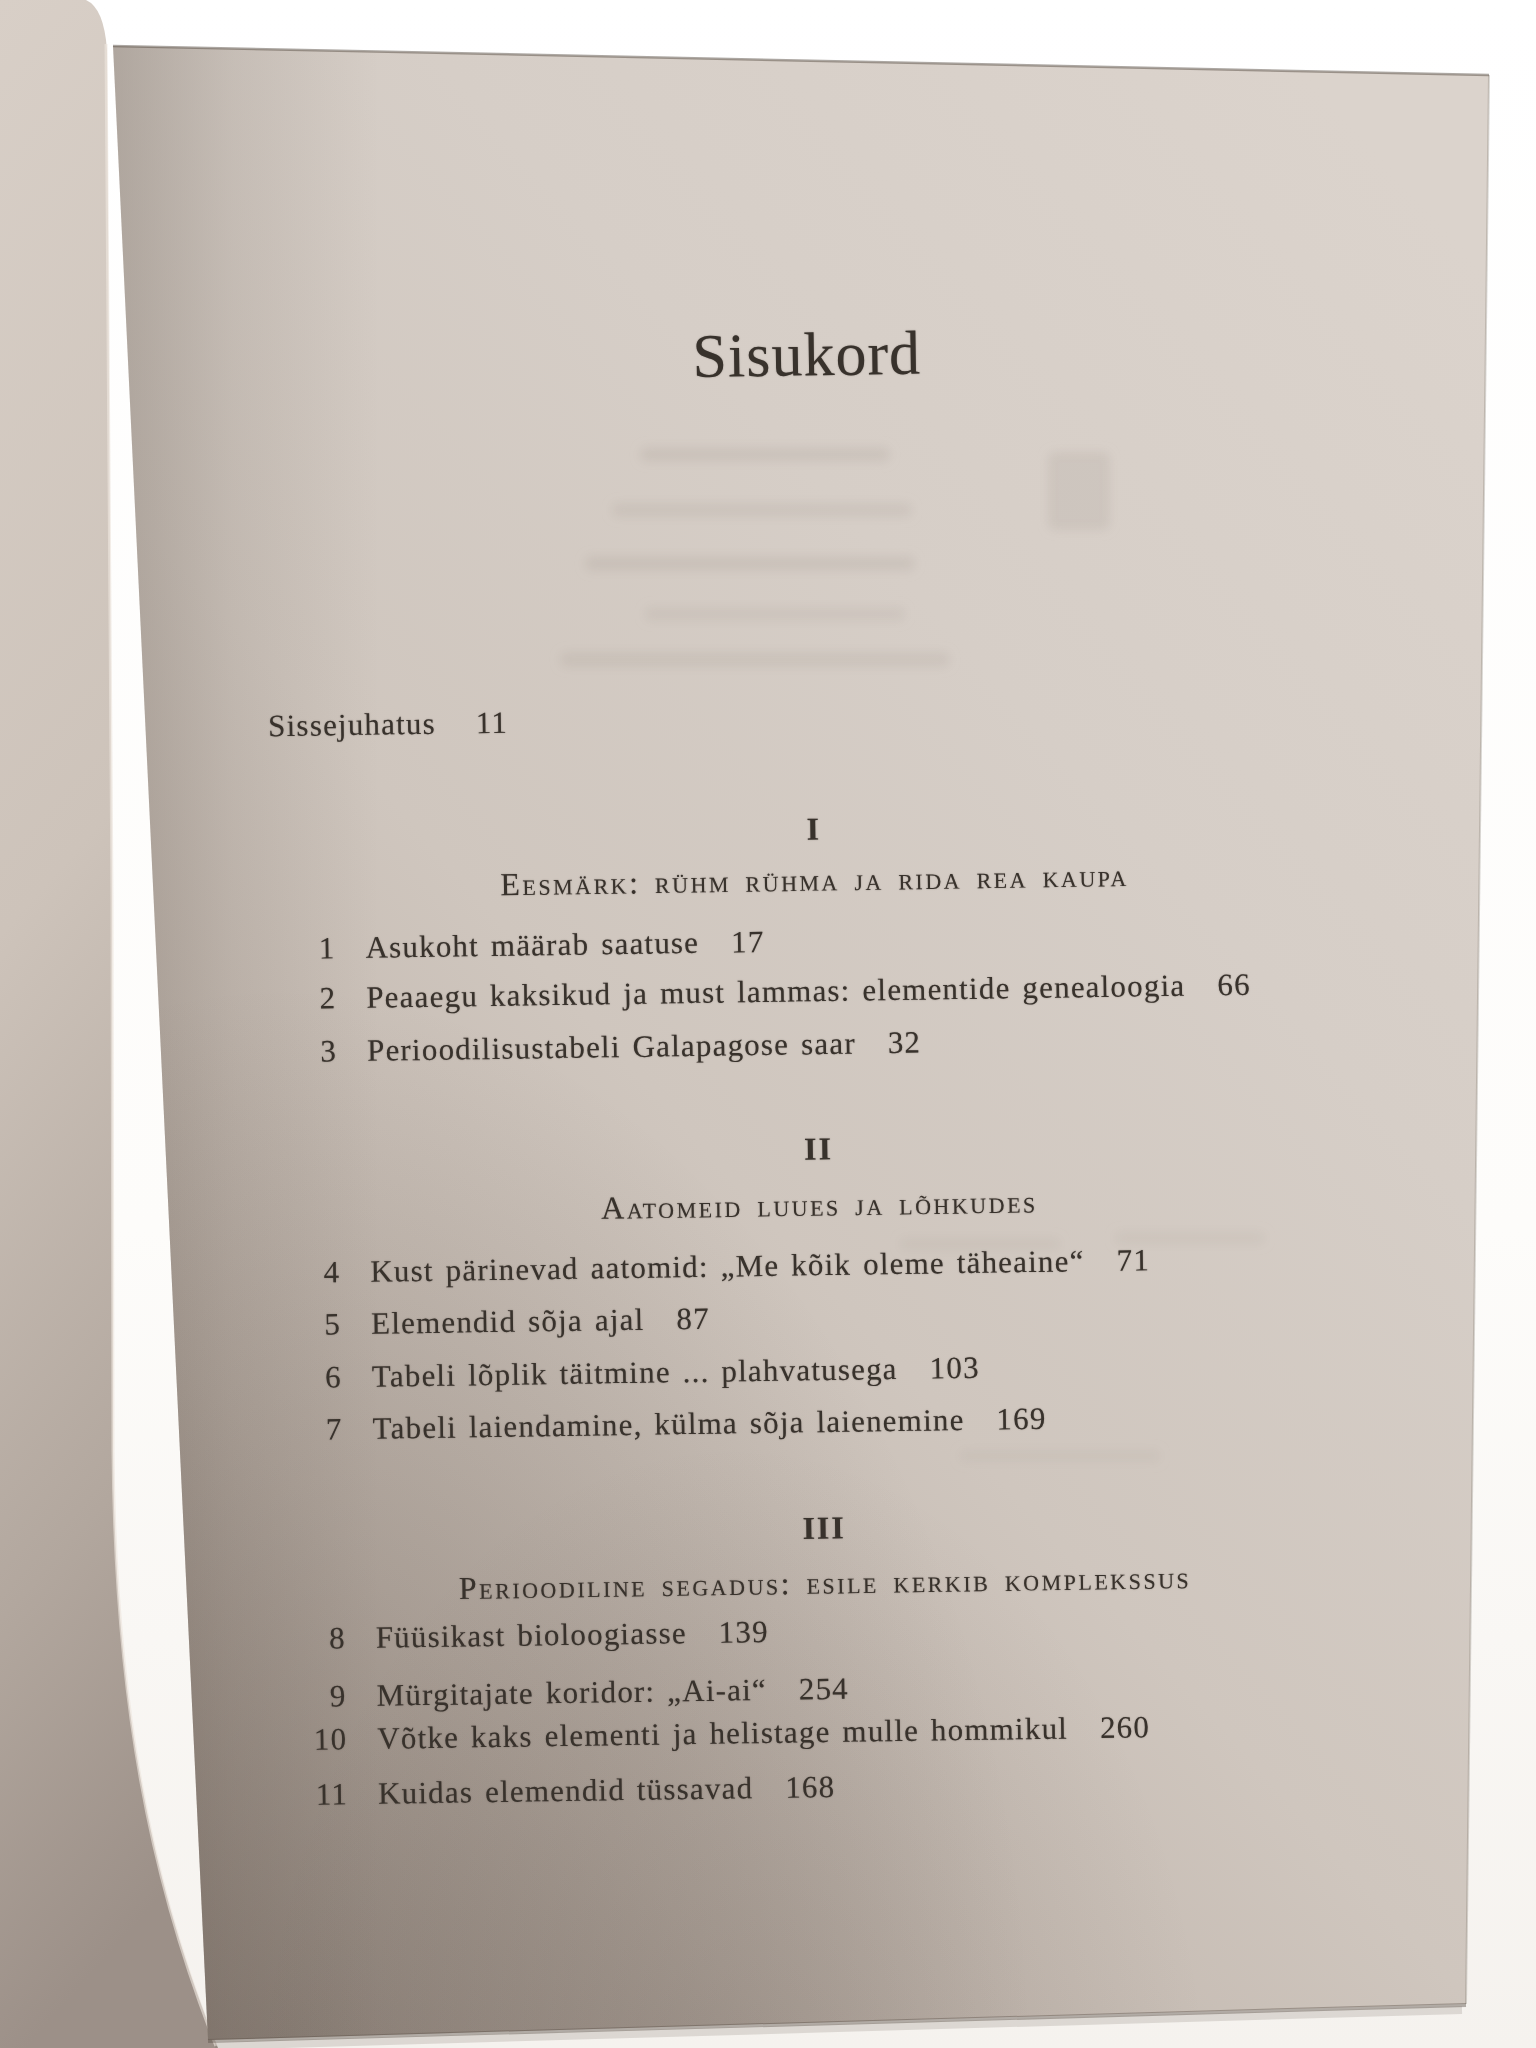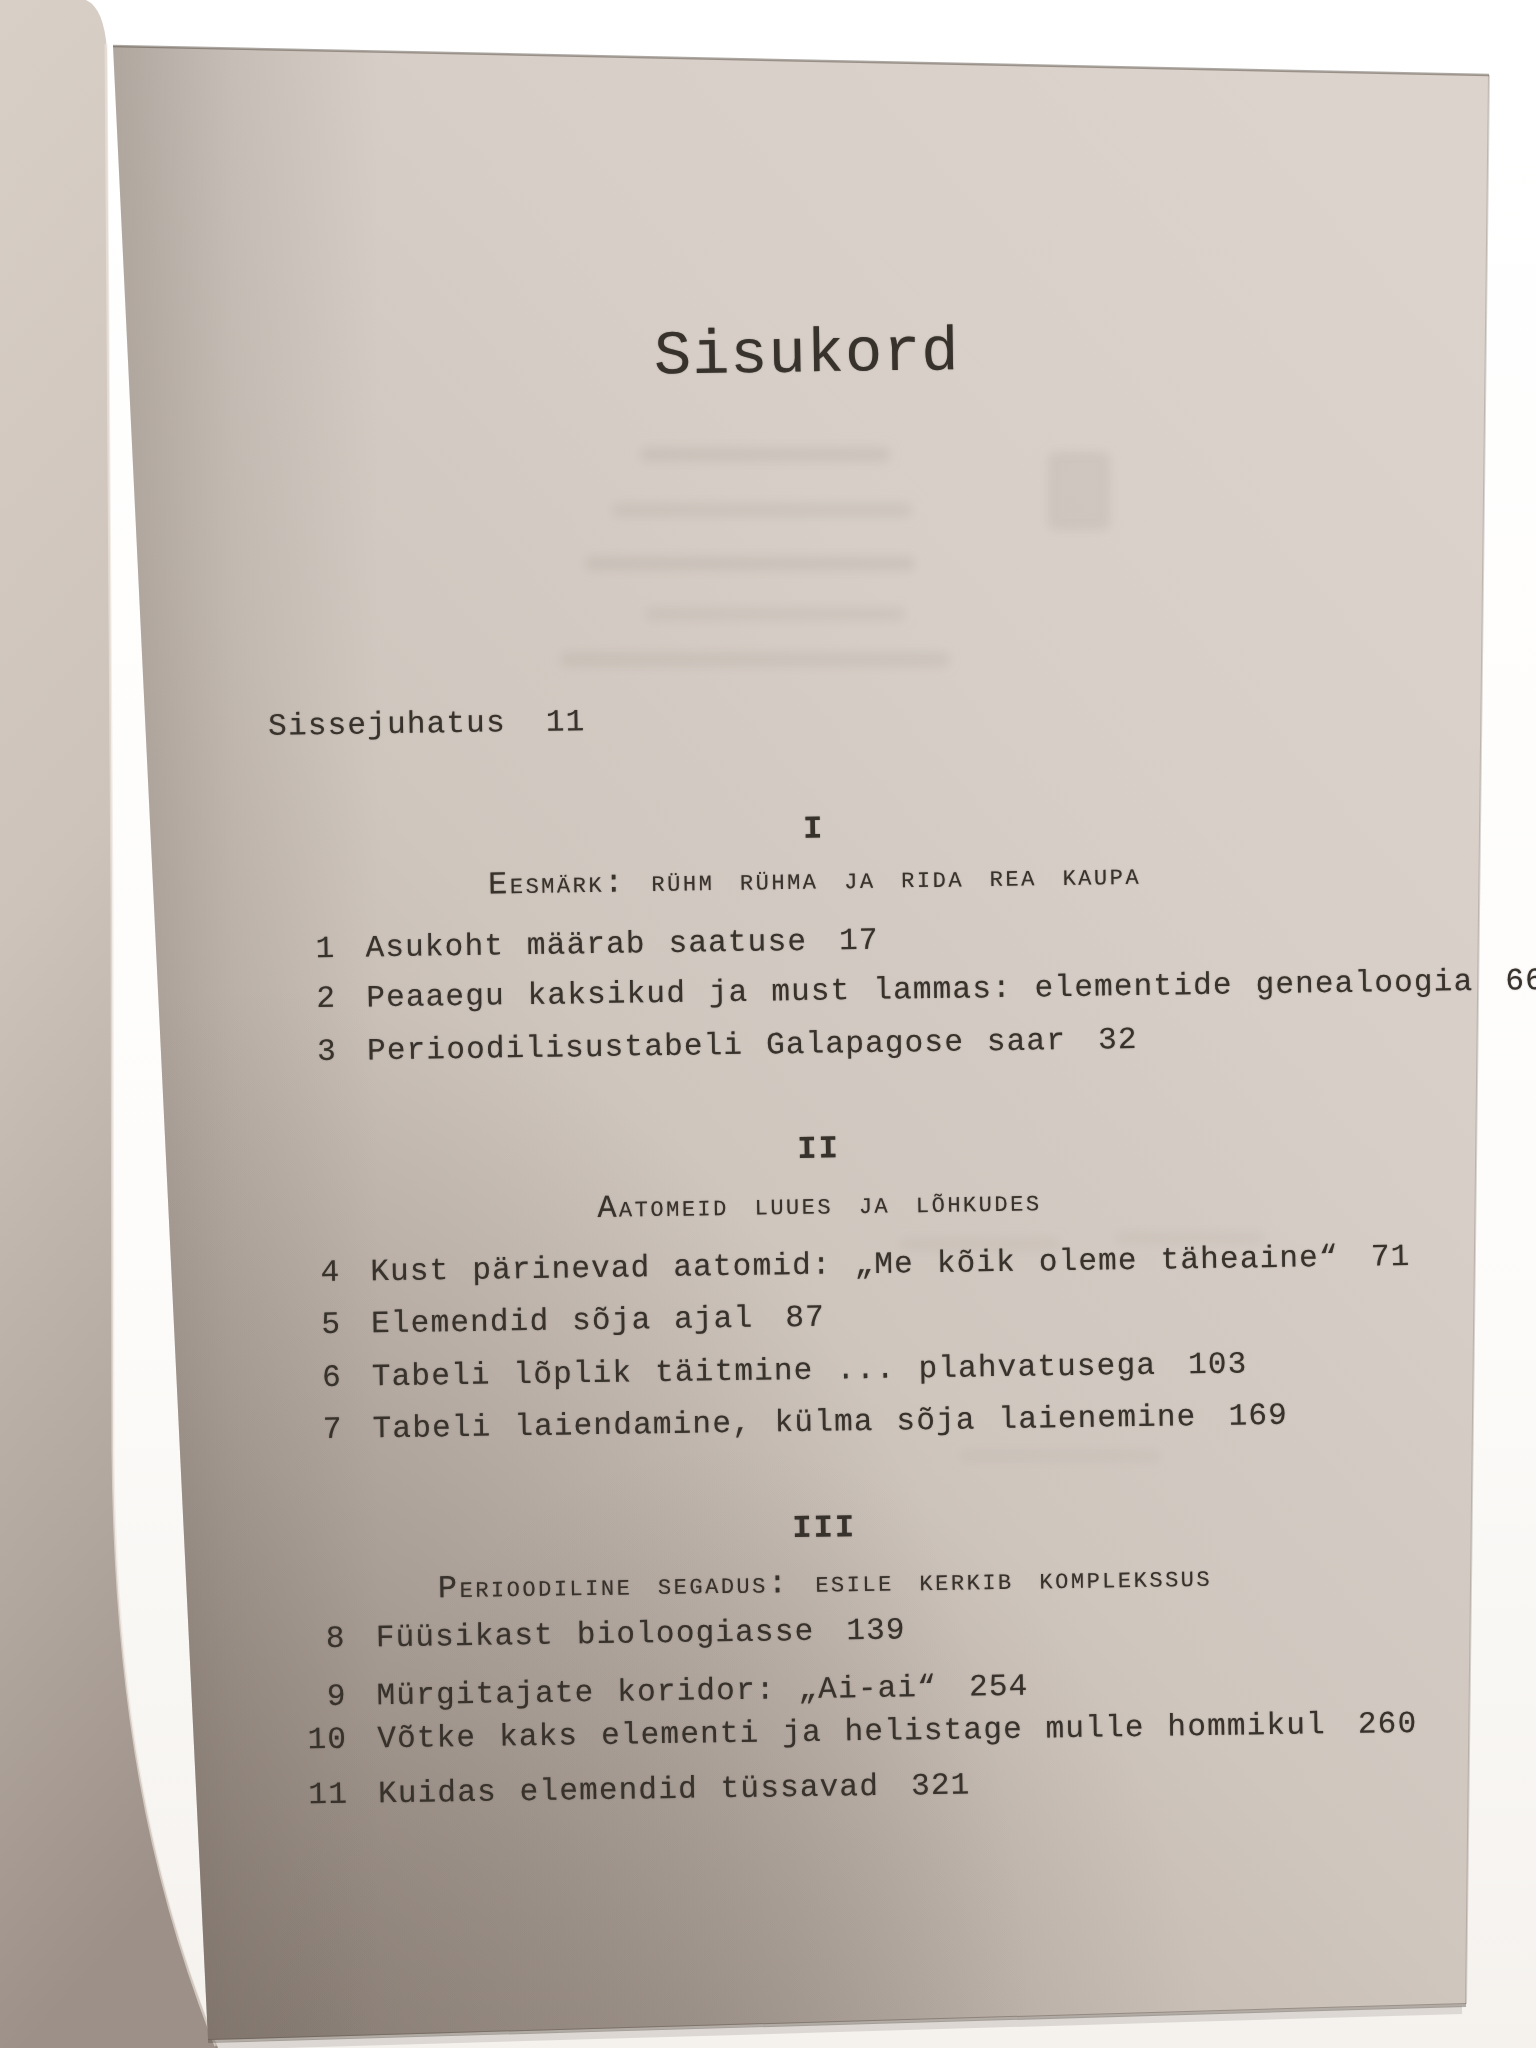--- a/index.html
+++ b/index.html
@@ -1,18 +1,18 @@
 <!DOCTYPE html>
 <html><head>
 <meta charset="utf-8">
 <style>
   html,body{margin:0;padding:0;background:#e9e7e3;}
   .scene{
     position:relative;width:1536px;height:2048px;overflow:hidden;
-    font-family:Liberation Mono, monospace;
+    font-family:Liberation Serif, serif;
     background:linear-gradient(180deg,#ffffff 0%,#fdfcfa 60%,#f5f2ee 100%);
   }
   .scene svg{position:absolute;left:0;top:0;}
   
   .ghost-layer{position:absolute;left:0;top:0;width:1536px;height:2048px;}
   .smudge{
     position:absolute;background:#8e8178;border-radius:8px;
     filter:blur(5px);mix-blend-mode:multiply;
   }
   
@@ -149,17 +149,17 @@
         <div class="toc-row" style="top: 1640px;">
     <span class="num">8</span><span class="ctitle">Füüsikast bioloogiasse</span><span class="cpage">139</span>
   </div>
         <div class="toc-row" style="top: 1698px;">
     <span class="num">9</span><span class="ctitle">Mürgitajate koridor: „Ai-ai“</span><span class="cpage">254</span>
   </div>
         <div class="toc-row" style="top: 1741px;">
     <span class="num">10</span><span class="ctitle">Võtke kaks elementi ja helistage mulle hommikul</span><span class="cpage">260</span>
   </div>
         <div class="toc-row" style="top: 1796px;">
-    <span class="num">11</span><span class="ctitle">Kuidas elemendid tüssavad</span><span class="cpage">321</span>
+    <span class="num">11</span><span class="ctitle">Kuidas elemendid tüssavad</span><span class="cpage">168</span>
   </div>
       </div>
   </div>
 </div>
 
 </body></html>

